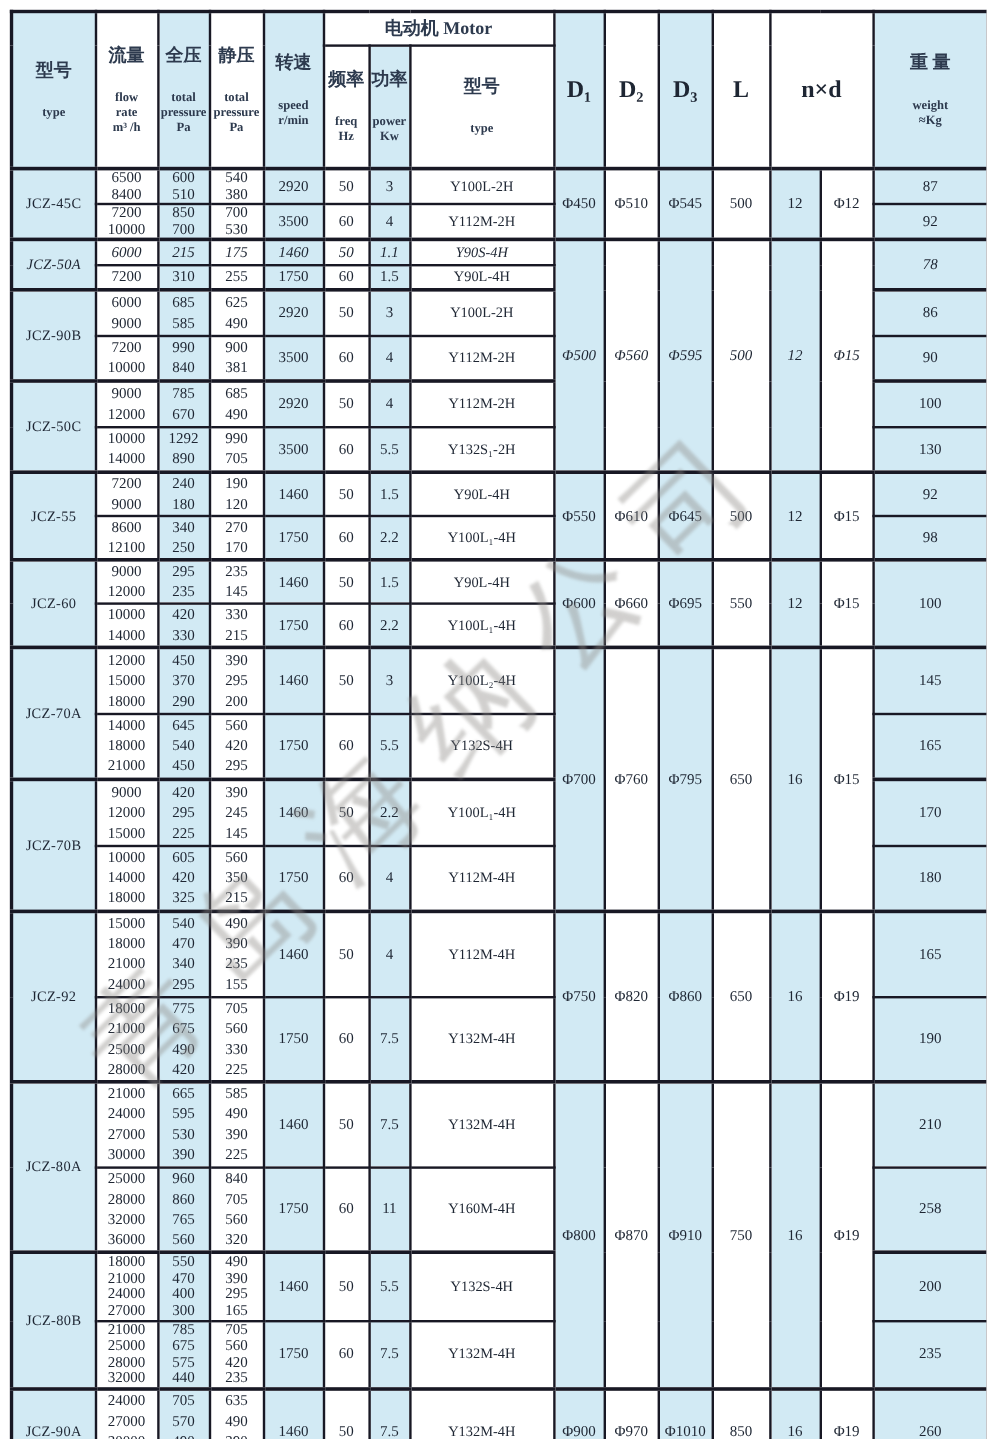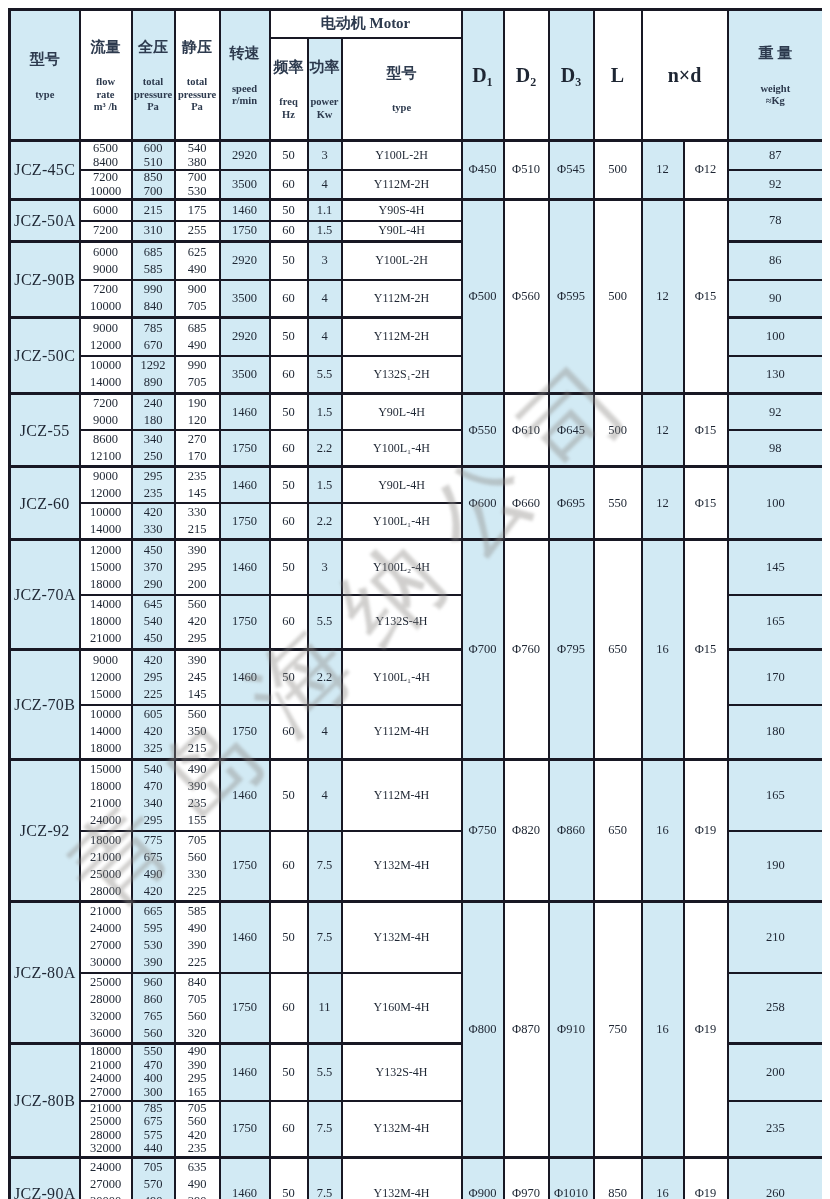--- a/index.html
+++ b/index.html
@@ -30,21 +30,21 @@
   thead th { font-weight: bold; }
   .c-b { background: #d2eaf4; }
   .c-w { background: #ffffff; }
   .zh { display: block; font-size: 15px; line-height: 1.45; color: #2d3a4e; }
   .en { display: block; font-size: 10.5px; line-height: 1.18; color: #2d3a4e; }
   .dcol { font-size: 20px; }
   .motor-band { font-size: 15px; color: #2d3a4e; }
   tr.hr1 { height: 28px; }
   tr.hr2 { height: 72px; }
   tbody td { font-size: 12.5px; }
-  td.c-model { font-size: 16px; letter-spacing: 0.3px; }
+  td.c-model { font-size: 12px; letter-spacing: 0.3px; }
   td.c-motor { font-size: 12px; }
   .watermark {
     position: absolute;
     left: -90px;
     top: 555px;
     width: 880px;
     text-align: center;
     transform: rotate(-44deg);
     font-size: 96px;
     letter-spacing: 30px;
@@ -164,21 +164,21 @@
         <td class="c-b">850
 700</td>
         <td class="c-w">700
 530</td>
         <td class="c-b">3500</td>
         <td class="c-w">60</td>
         <td class="c-b">4</td>
         <td class="c-w c-motor">Y112M-2H</td>
         <td class="c-b">92</td>
       </tr>
-      <tr class="block" style="height: 21px; line-height: 17px;">
+      <tr class="block" style="height: 21px; line-height: 17px; font-style: italic;">
         <td class="c-b c-model" rowspan="2">JCZ-50A</td>
         <td class="c-w">6000</td>
         <td class="c-b">215</td>
         <td class="c-w">175</td>
         <td class="c-b">1460</td>
         <td class="c-w">50</td>
         <td class="c-b">1.1</td>
         <td class="c-w c-motor">Y90S-4H</td>
         <td class="c-b" rowspan="6">Φ500</td>
         <td class="c-w" rowspan="6">Φ560</td>
@@ -210,21 +210,21 @@
         <td class="c-b">3</td>
         <td class="c-w c-motor">Y100L-2H</td>
         <td class="c-b">86</td>
       </tr>
       <tr style="height: 38px; line-height: 17px;">
         <td class="c-w">7200
 10000</td>
         <td class="c-b">990
 840</td>
         <td class="c-w">900
-705</td>
+381</td>
         <td class="c-b">3500</td>
         <td class="c-w">60</td>
         <td class="c-b">4</td>
         <td class="c-w c-motor">Y112M-2H</td>
         <td class="c-b">90</td>
       </tr>
       <tr class="block" style="height: 38px; line-height: 17px;">
         <td class="c-b c-model" rowspan="2">JCZ-50C</td>
         <td class="c-w">9000
 12000</td>

